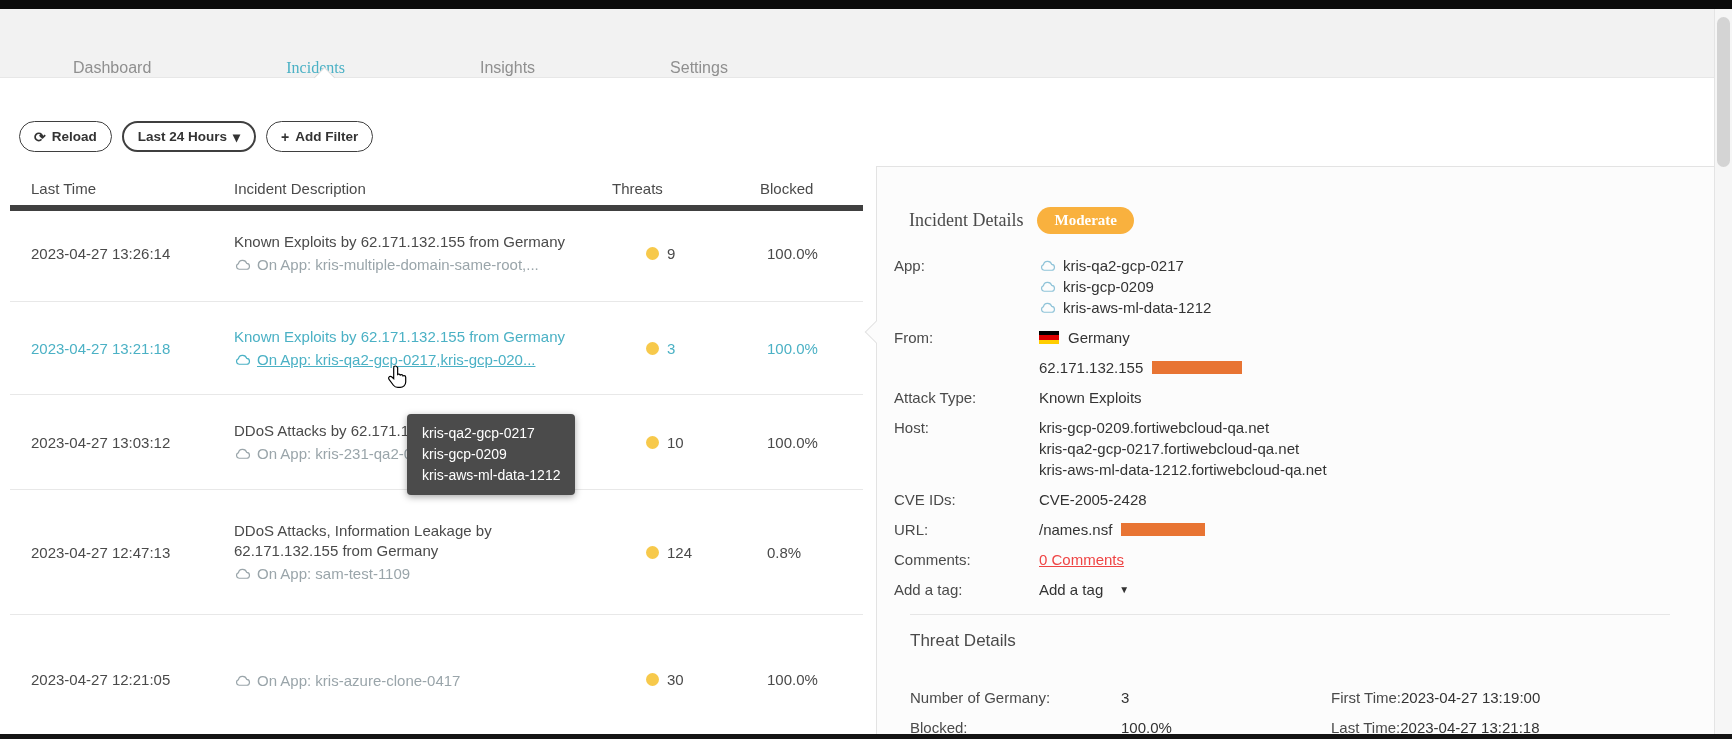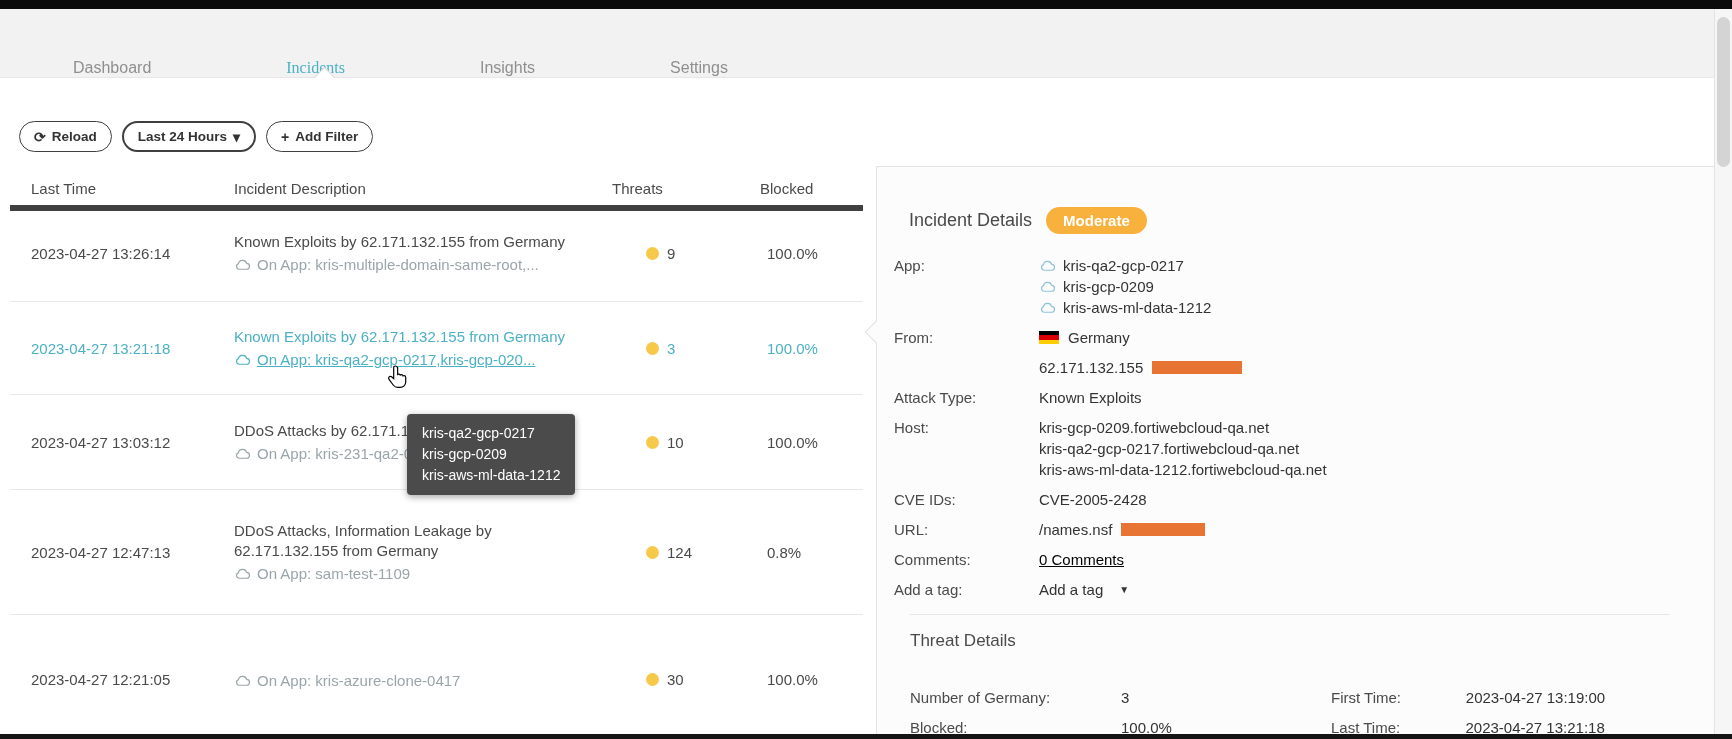--- a/index.html
+++ b/index.html
@@ -42,45 +42,45 @@
   .cell-blocked{padding-left:7px;font-size:15px;color:#4a4a4a;}
   .trow.selected .cell-time,.trow.selected .desc-main,.trow.selected .cell-blocked,
   .trow.selected .threat-count,.trow.selected .desc-app{color:#4bb1c5;}
   .trow.selected .desc-app{text-decoration:underline;}
 
   
   .details-panel{position:absolute;left:876px;top:166px;right:17px;bottom:5px;background:#fcfcfc;
                  border-left:1px solid #e3e3e3;border-top:1px solid #e3e3e3;z-index:3;}
   .panel-arrow{position:absolute;left:-9px;top:157px;width:15px;height:15px;background:#fcfcfc;
                transform:rotate(45deg);border-left:1px solid #e3e3e3;border-bottom:1px solid #e3e3e3;}
-  .panel-header{display:flex;align-items:center;gap:14px;margin:40px 0 0 32px;}
+  .panel-header{display:flex;align-items:center;gap:14px;margin:40px 0 0 32px;font-family:Liberation Serif, serif;}
   .panel-title{font-size:18px;color:#4a4a4a;}
   .badge{background:#f9b13e;color:#fff;font-weight:bold;font-size:15px;padding:5px 17px;border-radius:15px;}
   .fields{margin-top:21px;padding:0 45px 0 17px;font-size:15px;}
   .frow{display:flex;margin-bottom:9px;line-height:21px;}
   .flabel{width:145px;color:#4a4a4a;flex-shrink:0;}
   .fvalue{color:#333;}
   .app-line,.host-line{height:21px;display:flex;align-items:center;gap:7px;color:#333;}
   .app-line .cloud{color:#8fc3d8;}
   .flag{width:20px;height:13px;display:inline-block;margin-right:9px;
         background:linear-gradient(to bottom,#000 0 33%,#dd0000 33% 66%,#ffce00 66% 100%);flex-shrink:0;}
   .from-line{display:flex;align-items:center;}
   .redaction{display:inline-block;width:90px;height:13px;background:#e87433;margin-left:9px;vertical-align:-1px;}
   .redaction.url{width:84px;}
-  .comments-link{color:#000000;text-decoration:underline;cursor:pointer;}
+  .comments-link{color:#ef4444;text-decoration:underline;cursor:pointer;}
   .addtag{color:#333;cursor:pointer;display:inline-flex;align-items:flex-end;gap:16px;}
   .addtag .caret{font-size:10px;color:#333;}
   .section-divider{border-top:1px solid #e6e6e6;margin:14px 45px 0 33px;}
   .threat-title{font-size:17px;color:#4a4a4a;margin:16px 0 0 33px;}
   .threat-grid{margin:36px 45px 0 33px;font-size:15px;}
   .tg-row{display:flex;line-height:21px;margin-bottom:9px;}
   .tg-label{width:211px;color:#4a4a4a;flex-shrink:0;}
   .tg-value{width:210px;color:#333;flex-shrink:0;}
   .tg-label2{color:#4a4a4a;}
-  .tg-value2{flex:1;text-align:center;color:#333;}
+  .tg-value2{flex:1;text-align:left;color:#333;}
 
   
   .tooltip{position:absolute;left:407px;top:414px;background:#4b4b4b;color:#fff;border-radius:4px;
            padding:9px 15px;font-size:14px;line-height:21px;z-index:50;box-shadow:0 2px 7px rgba(0,0,0,.35);}
 
   
   .cursor{position:absolute;left:386px;top:364px;z-index:60;}
 
   
   .scrollbar{position:absolute;right:0;top:9px;bottom:5px;width:17px;background:#f6f6f6;

